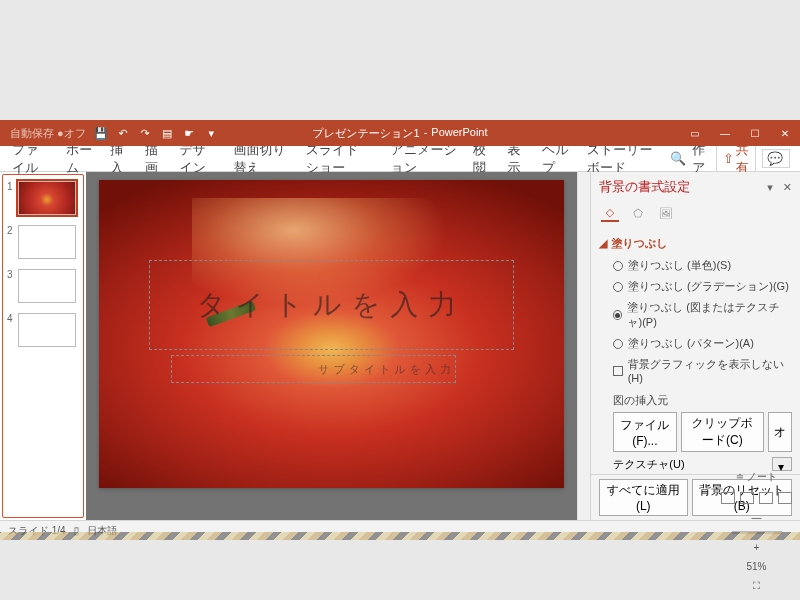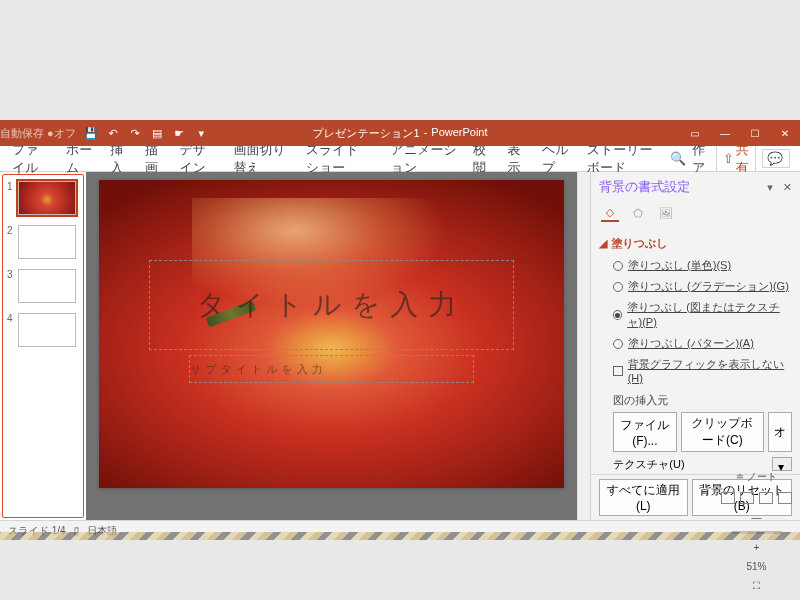--- a/index.html
+++ b/index.html
@@ -1,19 +1,19 @@
 <!DOCTYPE html>
 <html><head>
 <meta charset="utf-8">
 <style>
 * { box-sizing: border-box; margin: 0; padding: 0; font-family: "Yu Gothic UI", "Meiryo", sans-serif; }
 body { background: #e8e8e8; width: 800px; height: 600px; overflow: hidden; position: relative; }
 .app { position: absolute; top: 120px; left: 0; right: 0; bottom: 60px; background: #fff; display: flex; flex-direction: column; }
 .titlebar { background: #b7472a; color: #fff; height: 26px; display: flex; align-items: center; font-size: 11px; position: relative; }
-.titlebar-left { display: flex; align-items: center; gap: 8px; }
+.titlebar-left { display: flex; align-items: center; gap: 8px; padding-left: 10px; }
 .autosave { color: #e8c4b8; }
 .titlebar-center { position: absolute; left: 50%; transform: translateX(-50%); display: flex; gap: 4px; }
 .titlebar-right { position: absolute; right: 0; display: flex; }
 .win-btn { width: 30px; height: 26px; display: flex; align-items: center; justify-content: center; font-size: 10px; }
 .qat-icon { width: 14px; display: inline-flex; justify-content: center; }
 .ribbon-tabs { background: #fff; border-bottom: 1px solid #d4d4d4; height: 26px; display: flex; align-items: center; font-size: 13px; padding: 0 4px; color: #444; }
 .ribbon-tab { padding: 0 8px; height: 100%; display: flex; align-items: center; cursor: pointer; }
 .ribbon-right { margin-left: auto; display: flex; align-items: center; gap: 6px; padding-right: 6px; }
 .share-btn { border: 1px solid #d4d4d4; padding: 1px 6px; display: flex; align-items: center; gap: 2px; color: #b7472a; }
 .workspace { flex: 1; display: flex; min-height: 0; }
@@ -24,33 +24,33 @@
 .thumb.active { outline: 2px solid #c43e1c; }
 .thumb.apple { background: radial-gradient(circle at 50% 55%, #e8a030 0%, #d64530 20%, #b02820 60%, #7a1810 100%); }
 .canvas-area { flex: 1; background: #737373; display: flex; align-items: flex-start; justify-content: center; padding: 8px 4px; position: relative; }
 .slide { width: 465px; height: 308px; background: #fff; box-shadow: 0 1px 4px rgba(0,0,0,.25); position: relative; overflow: hidden; }
 .apple-bg { position: absolute; inset: 0; background: radial-gradient(ellipse 80% 70% at 50% 55%, #f0b850 0%, #e89040 8%, #e05838 18%, #c83020 40%, #a02015 65%, #701008 90%); }
 .apple-highlight { position: absolute; top: 6%; left: 20%; width: 55%; height: 35%; background: radial-gradient(ellipse at 40% 30%, rgba(255,220,150,.7) 0%, rgba(255,180,100,.3) 40%, transparent 70%); }
 .apple-stem { position: absolute; top: 42%; left: 23%; width: 50px; height: 10px; background: linear-gradient(90deg, #3a5020 0%, #6a7830 50%, #4a5820 100%); border-radius: 3px; transform: rotate(-20deg); }
 .placeholder { position: absolute; border: 1px dashed #888; background: transparent; }
 .ph-title { top: 80px; left: 50px; width: 365px; height: 90px; display: flex; align-items: center; justify-content: center; }
 .ph-title span { font-size: 28px; color: rgba(30,30,30,.6); letter-spacing: 10px; font-weight: 300; }
-.ph-sub { top: 175px; left: 90px; width: 285px; height: 28px; display: flex; align-items: center; justify-content: flex-start; }
+.ph-sub { top: 175px; left: 72px; width: 285px; height: 28px; display: flex; align-items: center; justify-content: flex-end; }
 .ph-sub span { font-size: 11px; color: rgba(40,40,40,.55); letter-spacing: 4px; }
 .scrollbar-v { width: 13px; background: #f0f0f0; border-left: 1px solid #e0e0e0; }
 .format-pane { width: 210px; background: #f3f3f3; border-left: 1px solid #d4d4d4; display: flex; flex-direction: column; font-size: 11px; }
 .fp-header { padding: 6px 8px; display: flex; align-items: center; justify-content: space-between; }
-.fp-title { color: #8b5cf6; font-size: 13px; }
+.fp-title { color: #b91c1c; font-size: 13px; }
 .fp-close { display: flex; gap: 10px; color: #666; }
 .fp-icons { display: flex; gap: 10px; padding: 2px 10px 6px; }
 .fp-icon { width: 18px; height: 18px; display: flex; align-items: center; justify-content: center; color: #888; }
 .fp-icon.active { color: #b7472a; border-bottom: 2px solid #b7472a; }
 .fp-body { flex: 1; overflow-y: auto; padding: 4px 8px; }
 .fp-section-title { color: #b7472a; font-weight: bold; padding: 4px 0; display: flex; align-items: center; gap: 4px; }
-.fp-radio-row { display: flex; align-items: center; gap: 5px; padding: 3px 0 3px 14px; color: #444; text-decoration: underline; }
+.fp-radio-row { display: flex; align-items: center; gap: 5px; padding: 3px 0 3px 14px; color: #444; }
 .fp-radio { width: 10px; height: 10px; border: 1px solid #666; border-radius: 50%; display: inline-flex; align-items: center; justify-content: center; }
 .fp-radio.checked::after { content: ""; width: 5px; height: 5px; background: #444; border-radius: 50%; }
 .fp-check { width: 10px; height: 10px; border: 1px solid #666; }
 .fp-label { padding: 6px 0 2px 14px; color: #444; }
 .fp-btn-row { display: flex; gap: 4px; padding: 2px 0 2px 14px; }
 .fp-btn { border: 1px solid #aaa; background: #fdfdfd; padding: 2px 5px; font-size: 12px; }
 .fp-prop-row { display: flex; align-items: flex-start; justify-content: space-between; padding: 3px 0 3px 14px; }
 .fp-num { width: 30px; border: 1px solid #aaa; background: #fff; text-align: right; padding: 1px 3px; font-size: 10px; }
 .fp-slider { flex: 1; margin: 0 6px; height: 2px; background: #aaa; position: relative; }
 .fp-footer { border-top: 1px solid #d4d4d4; padding: 4px 8px; display: flex; gap: 4px; }

